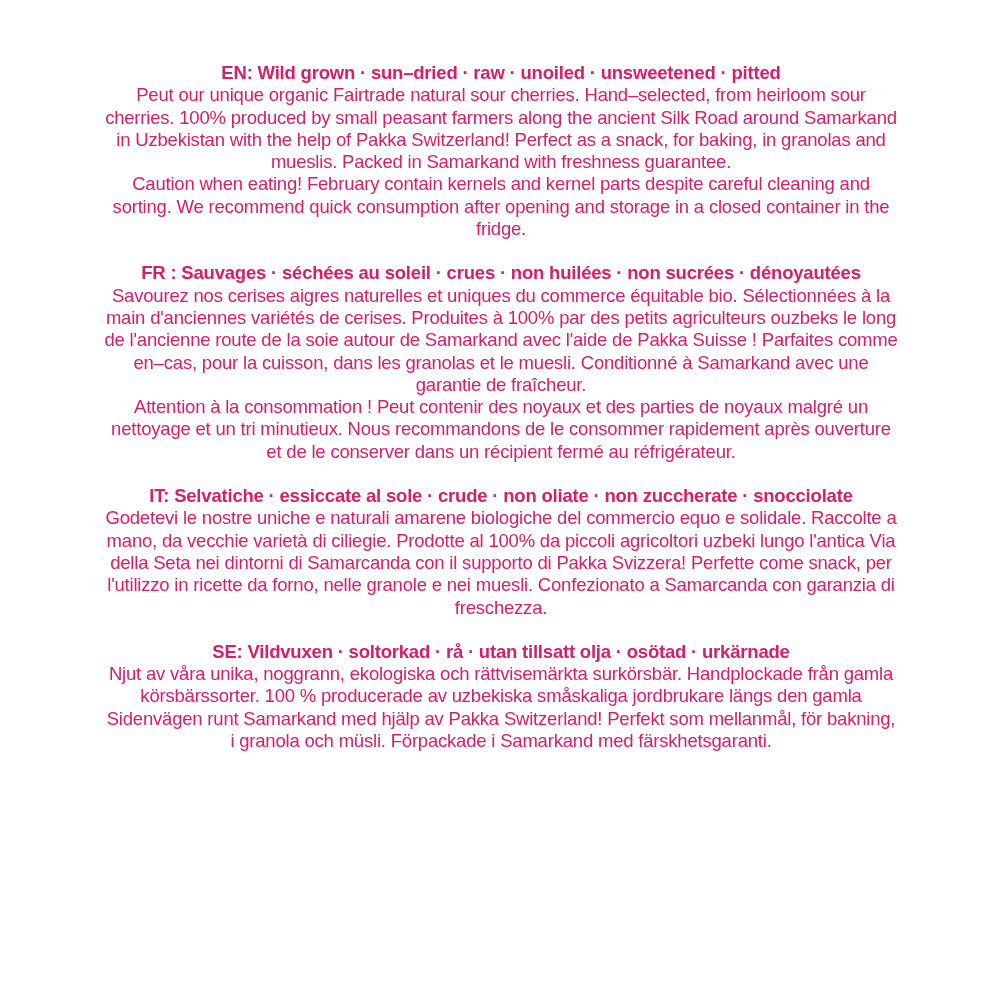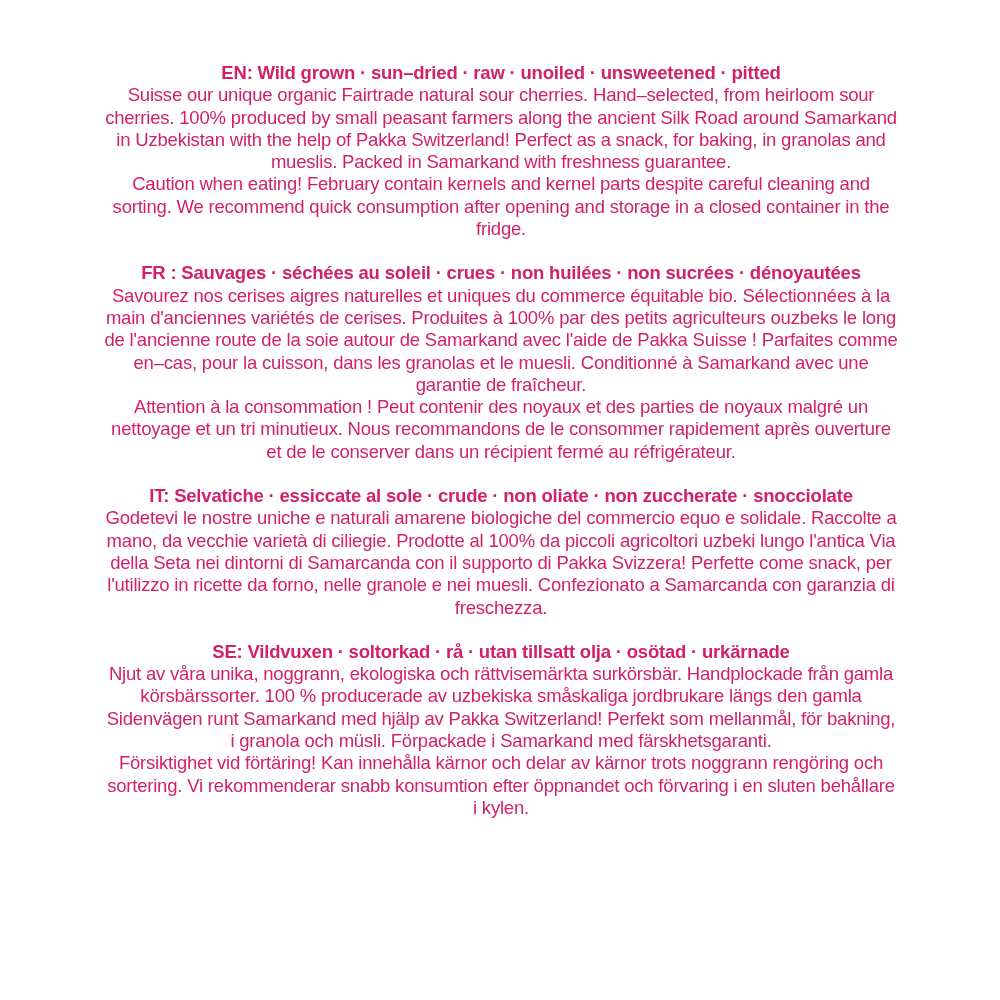--- a/index.html
+++ b/index.html
@@ -41,34 +41,33 @@
   }
   .para b { font-weight: 400; }
 </style>
 </head>
 <body>
 
 <main class="label-text">
 
   <section class="lang-block">
     <p class="heading">EN: Wild grown · sun–dried · raw · unoiled · unsweetened · pitted</p>
-    <p class="para"><span>Suisse our unique organic Fairtrade natural </span><b>sour cherries.</b><span> Hand–selected, from heirloom sour cherries. 100% produced by small peasant farmers along the ancient Silk Road around Samarkand in Uzbekistan with the help of Pakka Switzerland! Perfect as a snack, for baking, in granolas and mueslis. Packed in Samarkand with freshness guarantee.</span></p>
+    <p class="para"><span>Peut our unique organic Fairtrade natural </span><b>sour cherries.</b><span> Hand–selected, from heirloom sour cherries. 100% produced by small peasant farmers along the ancient Silk Road around Samarkand in Uzbekistan with the help of Pakka Switzerland! Perfect as a snack, for baking, in granolas and mueslis. Packed in Samarkand with freshness guarantee.</span></p>
     <p class="para"><b>Caution when eating!</b><span> February contain kernels and kernel parts despite careful cleaning and sorting. We recommend quick consumption after opening and storage in a closed container in the fridge.</span></p>
   </section>
 
   <section class="lang-block">
     <p class="heading">FR : Sauvages · séchées au soleil · crues · non huilées · non sucrées · dénoyautées</p>
     <p class="para"><span>Savourez nos </span><b>cerises aigres</b><span> naturelles et uniques du commerce équitable bio. Sélectionnées à la main d'anciennes variétés de cerises. Produites à 100% par des petits agriculteurs ouzbeks le long de l'ancienne route de la soie autour de Samarkand avec l'aide de Pakka Suisse ! Parfaites comme en–cas, pour la cuisson, dans les granolas et le muesli. Conditionné à Samarkand avec une garantie de fraîcheur.</span></p>
     <p class="para"><b>Attention à la consommation !</b><span> Peut contenir des noyaux et des parties de noyaux malgré un nettoyage et un tri minutieux. Nous recommandons de le consommer rapidement après ouverture et de le conserver dans un récipient fermé au réfrigérateur.</span></p>
   </section>
 
   <section class="lang-block">
     <p class="heading">IT: Selvatiche · essiccate al sole · crude · non oliate · non zuccherate · snocciolate</p>
     <p class="para"><span>Godetevi le nostre uniche e naturali </span><b>amarene</b><span> biologiche del commercio equo e solidale. Raccolte a mano, da vecchie varietà di ciliegie. Prodotte al 100% da piccoli agricoltori uzbeki lungo l'antica Via della Seta nei dintorni di Samarcanda con il supporto di Pakka Svizzera! Perfette come snack, per l'utilizzo in ricette da forno, nelle granole e nei muesli. Confezionato a Samarcanda con garanzia di freschezza.</span></p>
   </section>
 
   <section class="lang-block">
     <p class="heading">SE: Vildvuxen · soltorkad · rå · utan tillsatt olja · osötad · urkärnade</p>
     <p class="para"><span>Njut av våra unika, noggrann, ekologiska och rättvisemärkta </span><b>surkörsbär</b><span>. Handplockade från gamla körsbärssorter. 100 % producerade av uzbekiska småskaliga jordbrukare längs den gamla Sidenvägen runt Samarkand med hjälp av Pakka Switzerland! Perfekt som mellanmål, för bakning, i granola och müsli. Förpackade i Samarkand med färskhetsgaranti.</span></p>
-    <p class="para"><b>Försiktighet vid förtäring!</b><span> Kan innehålla kärnor och delar av kärnor trots noggrann rengöring och sortering. Vi rekommenderar snabb konsumtion efter öppnandet och förvaring i en sluten behållare i kylen.</span></p>
   </section>
 
 </main>
 
 </body></html>

